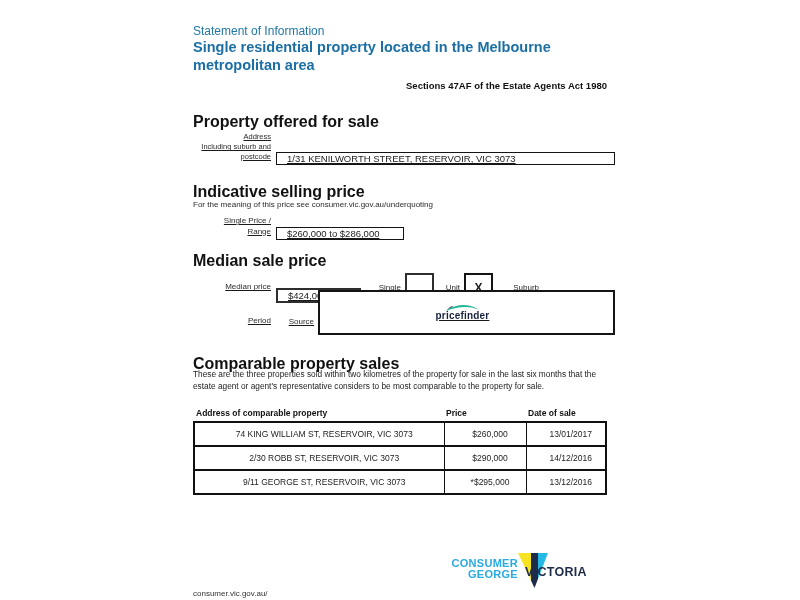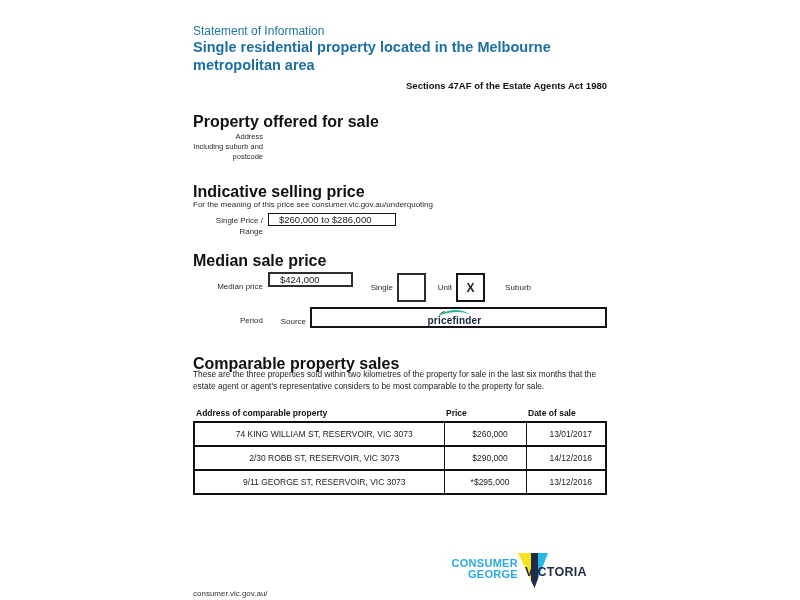--- a/index.html
+++ b/index.html
@@ -8,34 +8,34 @@
 
   .page { position:absolute; left:0; top:0; width:800px; height:600px; background:#fff; }
   .content { position:absolute; left:193px; top:0; width:414px; }
 
   .eyebrow { position:absolute; top:24px; left:0; font-size:12px; color:#2277a8; }
   .doc-title { position:absolute; top:39px; left:0; width:386px; font-size:14.5px; line-height:1.22; font-weight:bold; color:#1b6fa5; }
   .act-ref { position:absolute; top:80px; left:0; width:414px; text-align:right; font-size:9.5px; font-weight:bold; color:#111; }
 
   .sec-heading { position:absolute; left:0; font-size:16px; font-weight:bold; color:#111; }
 
-  .field-row { position:absolute; left:0; width:414px; display:flex; align-items:flex-start; }
+  .field-row { position:absolute; left:8px; width:414px; display:flex; align-items:flex-end;text-decoration:underline; }
   .field-label { width:75px; flex:0 0 75px; text-align:right; font-size:7.5px; color:#2b2b2b; line-height:1.3; padding-right:5px; align-self:center; }
   .field-box { border:2px solid #2e2e2e; background:#fff; display:flex; align-items:center; padding-left:10px; font-size:9.5px; color:#222; }
   .box-black { border:2px solid #141414; }
   .box-thin { border:1.5px solid #141414; }
 
   .note-text { position:absolute; left:0; font-size:8px; color:#2b2b2b; }
   .body-text { position:absolute; left:0; width:414px; font-size:8.3px; line-height:1.4; color:#222; }
 
   .inline-label { font-size:8px; color:#2b2b2b; align-self:center; text-align:right; }
   .checkbox { width:29px; flex:0 0 29px; height:29px; display:flex; align-items:center; justify-content:center; padding-left:0; font-size:12px; font-weight:bold; }
 
   
-  .pf-logo { display:flex; flex-direction:column; align-items:center; margin:0 auto; padding-right:8px; }
+  .pf-logo { display:flex; flex-direction:column; align-items:center; margin:12px auto; padding-right:8px; }
   .pf-text { font-size:10px; color:#16223c; font-weight:bold; letter-spacing:0.2px; line-height:1; margin-top:-1px; }
 
   
   .cmp-table { position:absolute; left:0; width:414px; border-collapse:collapse; }
   .cmp-table th { font-size:8.5px; font-weight:bold; text-align:left; padding:2px 0 3px 2px; border-bottom:1px solid #111; color:#111; }
   .cmp-table td { font-size:8.5px; color:#222; padding:0 0 0 10px; height:24px; border:1px solid #111;text-align:center; }
   .cmp-table tbody tr { border-top:2px solid #111; border-bottom:2px solid #111; }
   .cmp-table tbody td:first-child { border-left:2px solid #111; }
   .cmp-table tbody td:last-child { border-right:2px solid #111; }
   .col-price { width:82px; }
@@ -64,20 +64,21 @@
     <h1 class="doc-title">Single residential property located in the Melbourne metropolitan area</h1>
     <div class="act-ref">Sections 47AF of the Estate Agents Act 1980</div>
 
     <div class="sec-heading" style="top:113px;">Property offered for sale</div>
     <div class="field-row" style="top:129px; height:36px;">
       <div class="field-label">
         <div>Address</div>
         <div>Including suburb and</div>
         <div>postcode</div>
       </div>
+      <div class="field-box box-thin" style="flex:1;">1/31 KENILWORTH STREET, RESERVOIR, VIC 3073</div>
     </div>
 
     <div class="sec-heading" style="top:183px;">Indicative selling price</div>
     <div class="note-text" style="top:200px;">For the meaning of this price see consumer.vic.gov.au/underquoting</div>
     <div class="field-row" style="top:213px; height:27px;">
       <div class="field-label" style="font-size:8px;">Single Price / Range</div>
       <div class="field-box box-thin" style="width:128px; flex:0 0 128px;">$260,000 to $286,000</div>
     </div>
 
     <div class="sec-heading" style="top:252px;">Median sale price</div>

